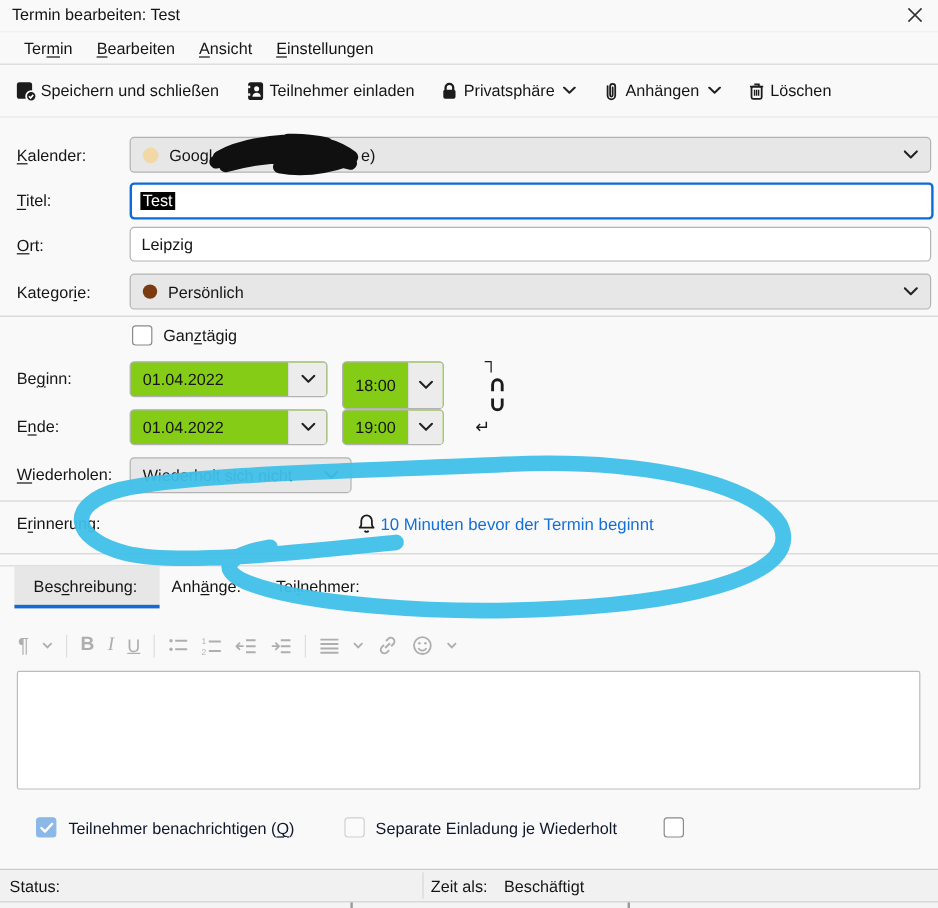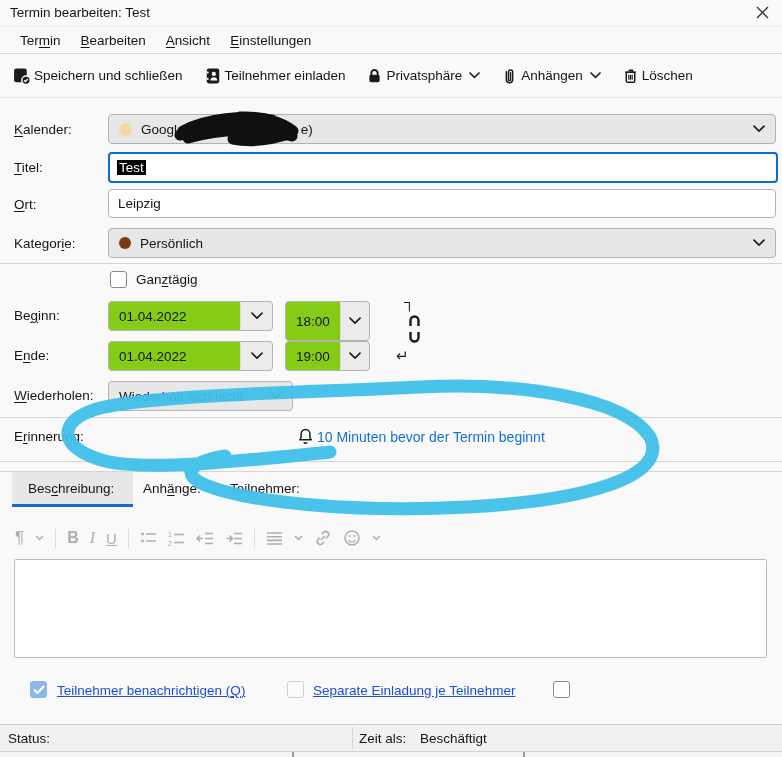--- a/index.html
+++ b/index.html
@@ -39,21 +39,21 @@
   .combo .cbtn{width:31px;align-self:stretch;display:flex;align-items:center;justify-content:center;
                background:#ececec;border-left:1px solid #dcdcdc;}
   .sep{position:absolute;left:0;right:0;height:1px;background:#d4d4d4;}
 
   
   .cbox{position:absolute;width:17px;height:17px;border-radius:3px;box-sizing:border-box;
         display:flex;align-items:center;justify-content:center;}
   .cb-off{background:#fff;border:1px solid #8a8a8a;}
   .cb-off-dis{background:#fbfbfb;border:1px solid #d0d0d0;}
   .cb-on-dis{background:#8cb8e8;border:1px solid #8cb8e8;}
-  .dis{color:#1d4ed8;text-decoration:underline;}
+  .dis{color:#0f172a;}
 
   
   .timelink{position:absolute;left:395px;top:295px;width:30px;height:76px;color:#1c1c1c;}
   .timelink .br{position:absolute;left:9px;top:-2px;font-size:15px;}
   .timelink .ret{position:absolute;left:1px;top:52px;font-size:15px;}
   .timelink svg{position:absolute;left:12px;top:17px;}
 
   
   .tabstrip{position:absolute;top:471px;left:0;right:0;height:1px;background:#d7d7d7;}
   .activetab-bg{position:absolute;left:12px;top:472px;width:121px;height:32px;background:#e7e7e7;}
@@ -314,21 +314,21 @@
   <div class="textarea"></div>
 
   <div class="cbox cb-on-dis" style="left:30px;top:681px">
     <svg width="12" height="10" viewBox="0 0 12 10">
       <path d="M1.5 5 L4.5 8 L10.5 1.5" stroke="#fff" stroke-width="2" fill="none" stroke-linecap="round" stroke-linejoin="round"></path>
     </svg>
   </div>
   <span class="lbl dis" style="left:57px;top:683px">Teilnehmer benachrichtigen (<u>Q</u>)</span>
 
   <div class="cbox cb-off-dis" style="left:287px;top:681px"></div>
-  <span class="lbl dis" style="left:313px;top:683px">Separate Einladung je Teilnehmer</span>
+  <span class="lbl dis" style="left:313px;top:683px">Separate Einladung je Wiederholt</span>
 
   <div class="cbox cb-off" style="left:553px;top:681px"></div>
 
   <div class="statusbar">
     <span style="position:absolute;left:8px;top:6px">Status:</span>
     <span class="vdiv"></span>
     <span style="position:absolute;left:359px;top:6px">Zeit als:</span>
     <span style="position:absolute;left:420px;top:6px">Beschäftigt</span>
   </div>
   <div class="bottomstrip">

